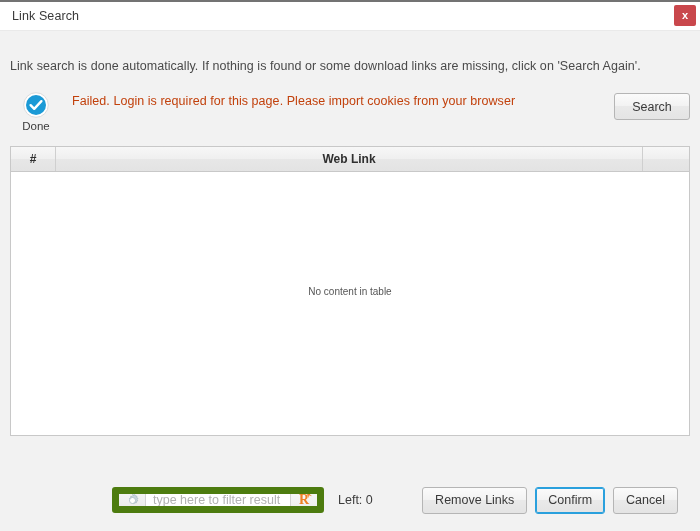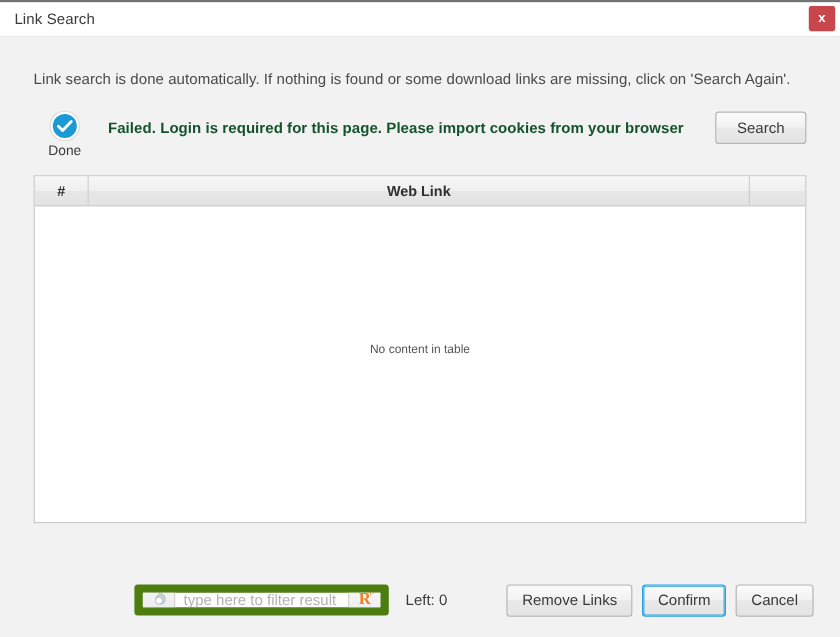--- a/index.html
+++ b/index.html
@@ -55,21 +55,21 @@
     line-height: 21px;
     text-align: center;
     cursor: pointer;
     padding: 0;
     font-family: "Liberation Sans", sans-serif;
   }
 
   
   .content {
     position: relative;
-    padding: 0 28px;
+    padding: 0 10px;
   }
 
   .hint {
     margin-top: 27px;
     font-size: 12.5px;
     color: #4a4a4a;
     line-height: 16px;
     letter-spacing: 0.05px;
   }
 
@@ -95,25 +95,24 @@
   .status-label {
     display: block;
     margin-top: 2px;
     font-size: 11.5px;
     color: #3c3c3c;
     text-align: center;
   }
   .status-msg {
     position: absolute;
     left: 62px;
-    top: 8px;
-    font-size: 12.5px;
-    color: #14532d;
+    top: 2px;
+    font-size: 12.5px;
+    color: #c2410c;
     letter-spacing: 0.05px;
-    font-weight: bold;
   }
 
   .btn {
     font-family: Liberation Sans, sans-serif;
     font-size: 12.5px;
     color: #3a3a3a;
     background: linear-gradient(to bottom, #fbfbfb 0%, #f2f2f2 48%, #e9e9e9 50%, #e4e4e4 100%);
     border: 1px solid #b5b5b5;
     border-radius: 3px;
     cursor: pointer;

